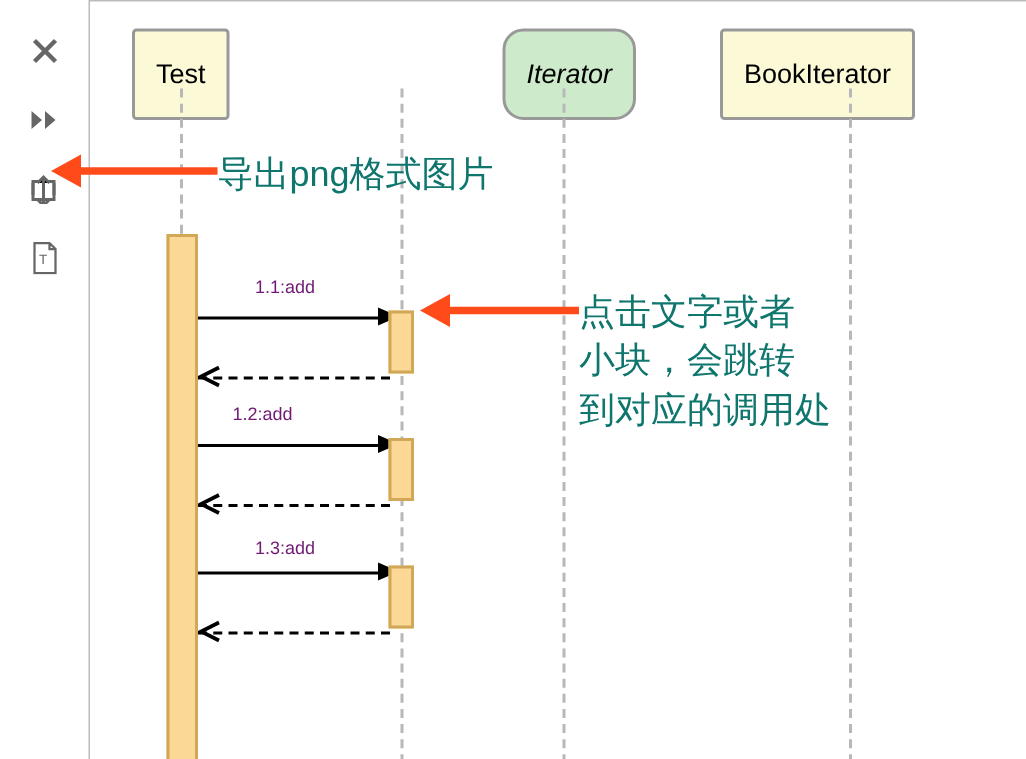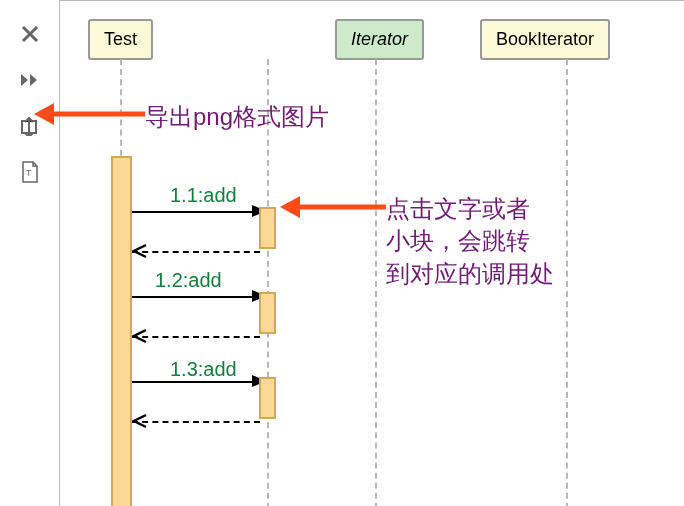--- a/index.html
+++ b/index.html
@@ -40,26 +40,26 @@
     top: 0;
     right: 0;
     bottom: 0;
     border-top: 1px solid #bbb;
   }
   .participant {
     position: absolute;
     top: 18px;
     border: 2px solid #999;
     border-radius: 3px;
-    padding: 8px 14px;
+    padding: 18px 14px;
     font-size: 18px;
     text-align: center;
   }
   .p-yellow { background: #fcf9d6; }
-  .p-green { background: #cdebcb; font-style: italic; }
+  .p-green { background: #cdebcb; font-style: italic; border-radius: 14px; }
   .lifeline {
     position: absolute;
     top: 58px;
     width: 0;
     border-left: 2.5px dashed #b8b8b8;
     height: 460px;
   }
   .activation-main {
     position: absolute;
     left: 51px;
@@ -88,26 +88,26 @@
   }
   .arrowhead-right {
     position: absolute;
     width: 0; height: 0;
     border-top: 6px solid transparent;
     border-bottom: 6px solid transparent;
     border-left: 14px solid #000;
   }
   .msg-label {
     position: absolute;
-    font-size: 20px;
-    color: #15803d;
+    font-size: 12px;
+    color: #701a75;
   }
   .annotation {
     position: absolute;
-    color: #701a75;
+    color: #0f766e;
     font-size: 24px;
     line-height: 1.35;
     font-weight: 400;
   }
   .ann-arrow {
     position: absolute;
   }
 </style>
 </head>
 <body>

